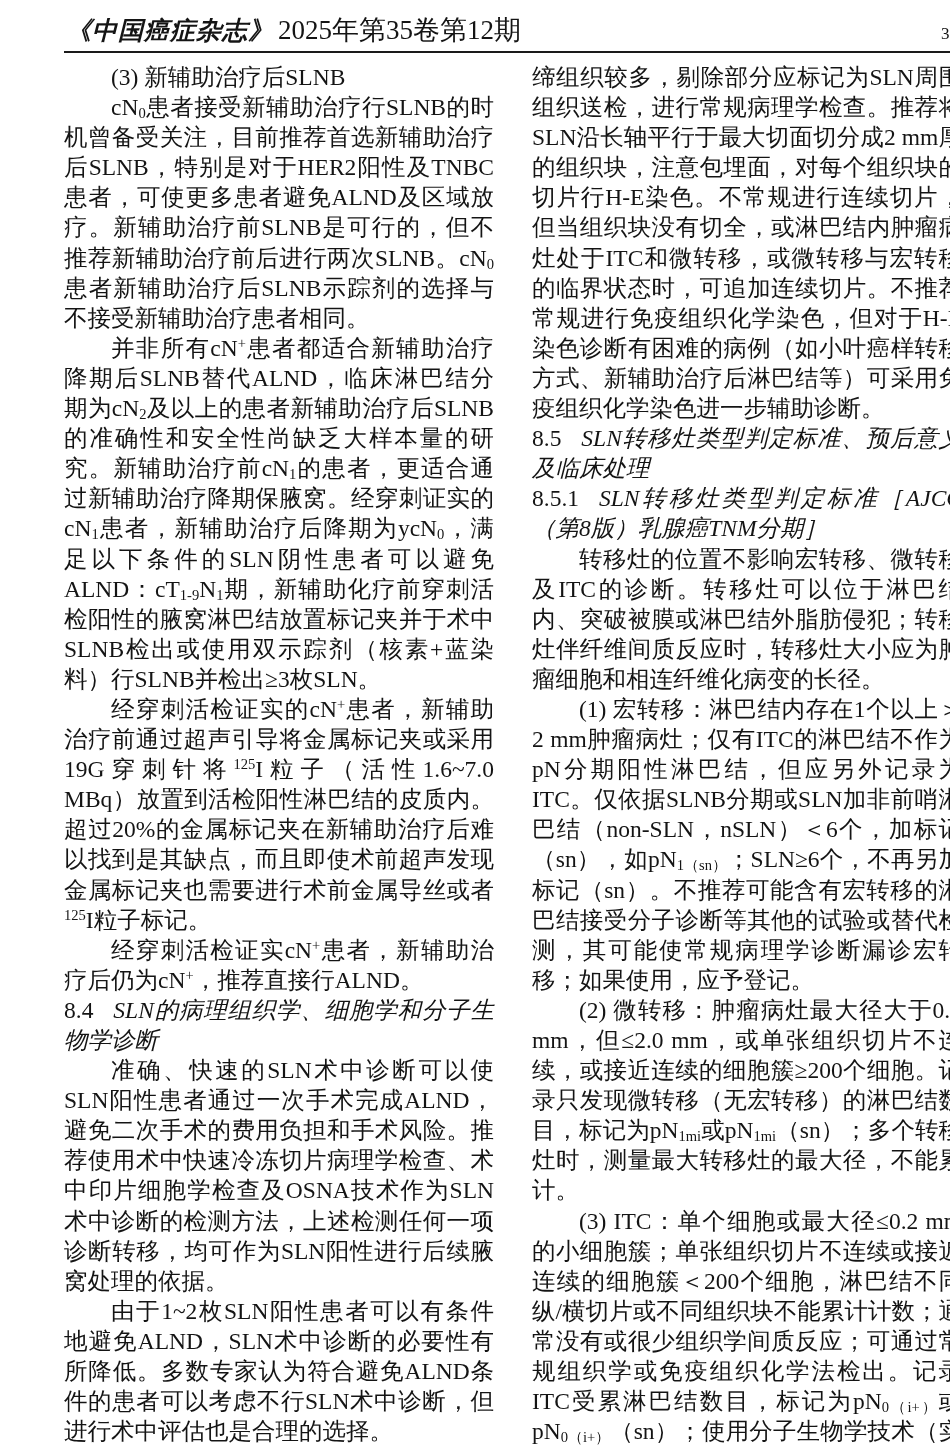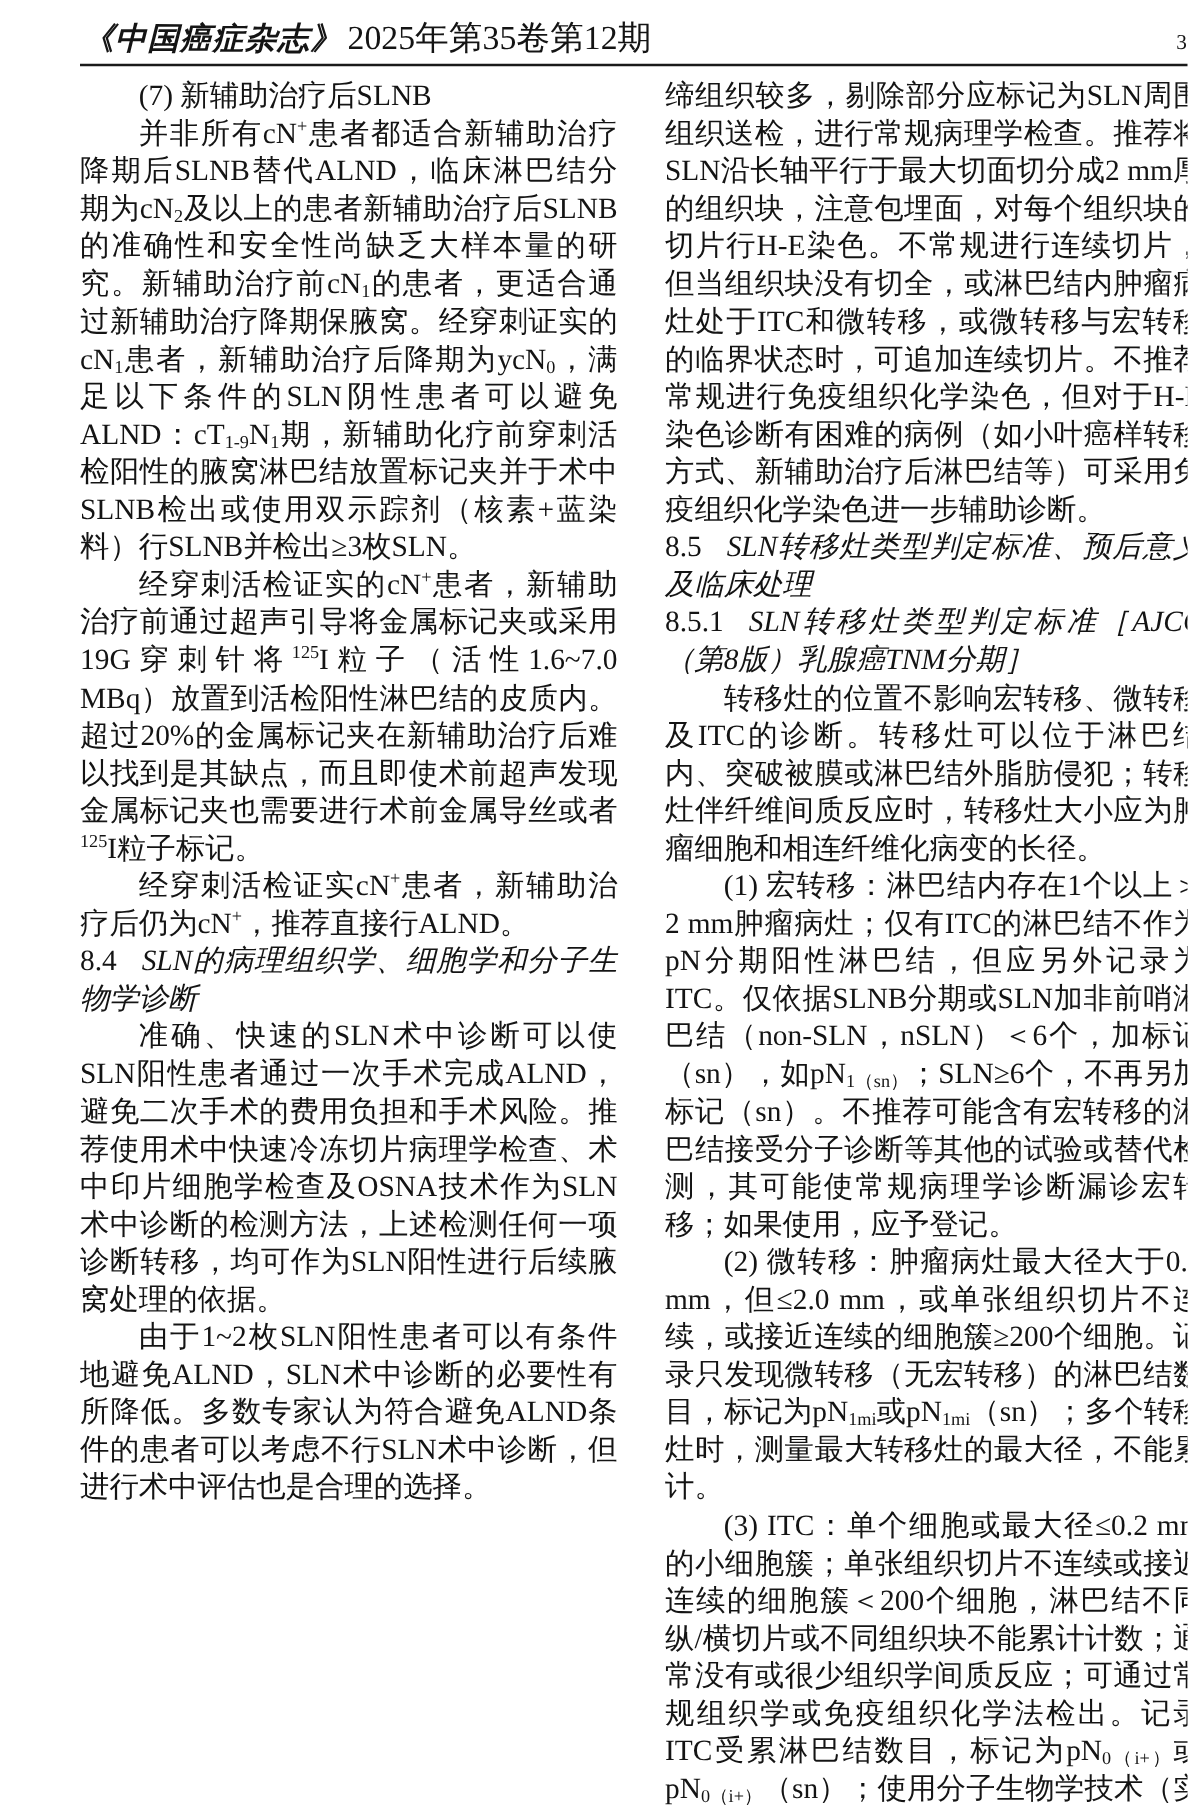--- a/index.html
+++ b/index.html
@@ -94,21 +94,22 @@
       <span class="issue-info">2025年第35卷第12期</span>
     </div>
     <span class="page-number">35</span>
   </header>
 
   <hr class="header-rule">
 
   <main class="columns">
 
     <section class="column">
-      <p class="para">(7) 新辅助治疗后SLNB</p>
+      <p class="para">(3) 新辅助治疗后SLNB</p>
+      <p class="para">cN<sub>0</sub>患者接受新辅助治疗行SLNB的时机曾备受关注，目前推荐首选新辅助治疗后SLNB，特别是对于HER2阳性及TNBC患者，可使更多患者避免ALND及区域放疗。新辅助治疗前SLNB是可行的，但不推荐新辅助治疗前后进行两次SLNB。cN<sub>0</sub>患者新辅助治疗后SLNB示踪剂的选择与不接受新辅助治疗患者相同。</p>
       <p class="para">并非所有cN<sup>+</sup>患者都适合新辅助治疗降期后SLNB替代ALND，临床淋巴结分期为cN<sub>2</sub>及以上的患者新辅助治疗后SLNB的准确性和安全性尚缺乏大样本量的研究。新辅助治疗前cN<sub>1</sub>的患者，更适合通过新辅助治疗降期保腋窝。经穿刺证实的cN<sub>1</sub>患者，新辅助治疗后降期为ycN<sub>0</sub>，满足以下条件的SLN阴性患者可以避免ALND：cT<sub>1-9</sub>N<sub>1</sub>期，新辅助化疗前穿刺活检阳性的腋窝淋巴结放置标记夹并于术中SLNB检出或使用双示踪剂（核素+蓝染料）行SLNB并检出≥3枚SLN。</p>
       <p class="para">经穿刺活检证实的cN<sup>+</sup>患者，新辅助治疗前通过超声引导将金属标记夹或采用19G穿刺针将<sup>125</sup>I粒子（活性1.6~7.0 MBq）放置到活检阳性淋巴结的皮质内。超过20%的金属标记夹在新辅助治疗后难以找到是其缺点，而且即使术前超声发现金属标记夹也需要进行术前金属导丝或者<sup>125</sup>I粒子标记。</p>
       <p class="para">经穿刺活检证实cN<sup>+</sup>患者，新辅助治疗后仍为cN<sup>+</sup>，推荐直接行ALND。</p>
       <p class="sec-heading"><span class="heading-num">8.4</span><span class="heading-title">SLN的病理组织学、细胞学和分子生物学诊断</span></p>
       <p class="para">准确、快速的SLN术中诊断可以使SLN阳性患者通过一次手术完成ALND，避免二次手术的费用负担和手术风险。推荐使用术中快速冷冻切片病理学检查、术中印片细胞学检查及OSNA技术作为SLN术中诊断的检测方法，上述检测任何一项诊断转移，均可作为SLN阳性进行后续腋窝处理的依据。</p>
       <p class="para">由于1~2枚SLN阳性患者可以有条件地避免ALND，SLN术中诊断的必要性有所降低。多数专家认为符合避免ALND条件的患者可以考虑不行SLN术中诊断，但进行术中评估也是合理的选择。</p>
 
     </section>
 
     <section class="column">

